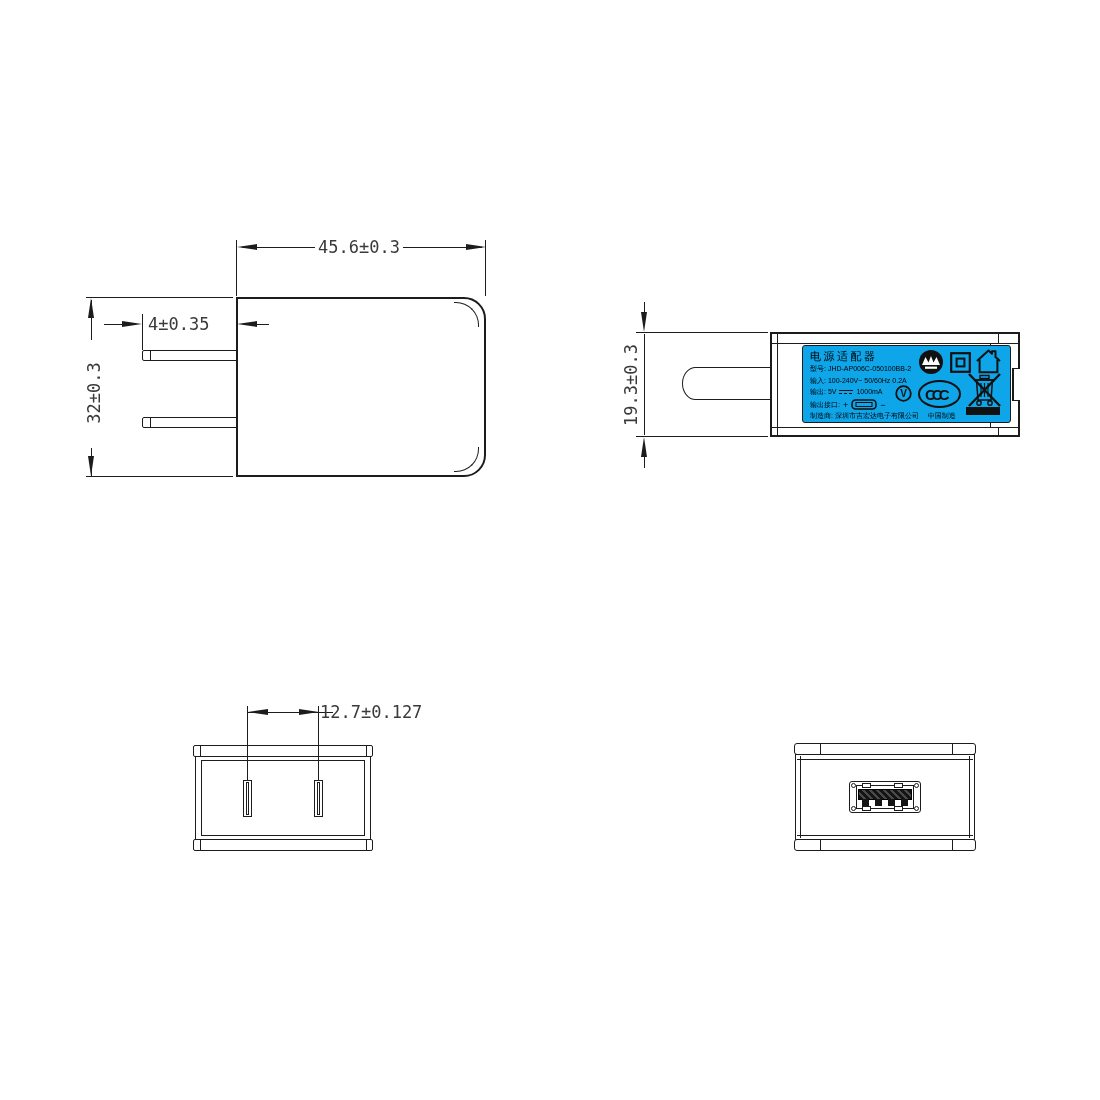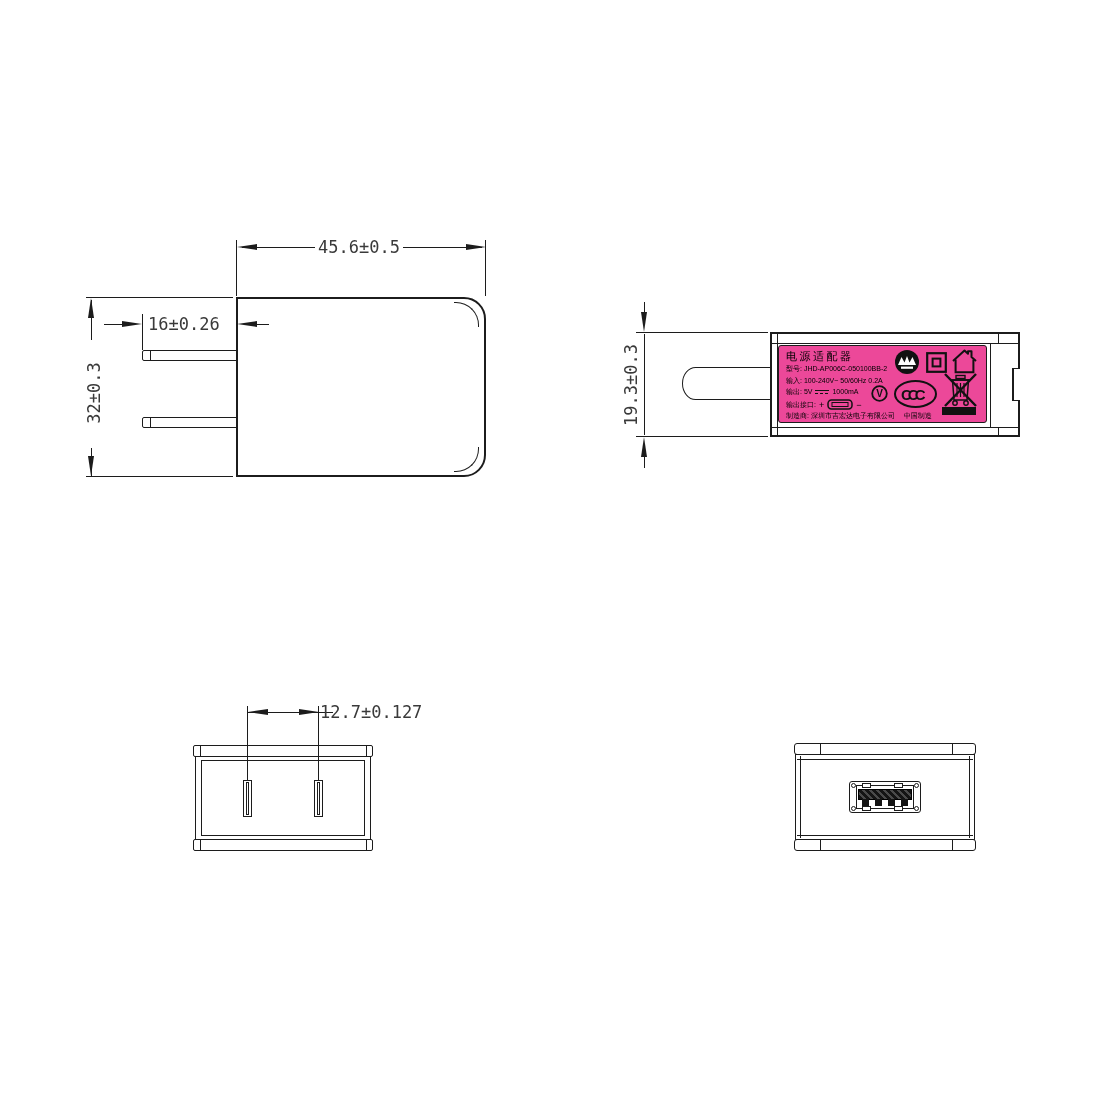--- a/index.html
+++ b/index.html
@@ -14,21 +14,21 @@
   .noline{border:none;background:transparent;}
   .ar{position:absolute;width:0;height:0;border-style:solid;}
   .ar-l{border-width:3px 20px 3px 0;border-color:transparent #1c1c1c transparent transparent;}
   .ar-r{border-width:3px 0 3px 20px;border-color:transparent transparent transparent #1c1c1c;}
   .ar-u{border-width:0 3px 20px 3px;border-color:transparent transparent #1c1c1c transparent;}
   .ar-d{border-width:20px 3px 0 3px;border-color:#1c1c1c transparent transparent transparent;}
   .dimtext{position:absolute;font-family:"DejaVu Sans Mono",monospace;font-size:17px;
            color:#3a3a3a;white-space:nowrap;line-height:18px;}
   .vtext{text-align:center;transform:rotate(-90deg);}
   .onwhite{background:#fff;padding:0 3px;}
-  .panel{position:absolute;box-sizing:border-box;border:1px solid #1c1c1c;border-radius:3px;background:#ec4899;}
+  .panel{position:absolute;box-sizing:border-box;border:1px solid #1c1c1c;border-radius:3px;background:#0ea5e9;margin-left:24px;}
   .lbl-line{position:absolute;font-size:7px;color:#000;white-space:nowrap;line-height:8px;}
   .lbl-title{position:absolute;font-size:11px;color:#000;letter-spacing:2.5px;white-space:nowrap;}
   .dc{display:inline-block;vertical-align:middle;width:14px;margin:0 3px;}
   .dc .bar{display:block;height:1.6px;background:#111;margin-bottom:1.8px;}
   .dc .dash{display:block;height:1.6px;background:repeating-linear-gradient(90deg,#111 0 3px,transparent 3px 5px);}
   .icon{position:absolute;}
   .blackbar{position:absolute;background:#111;}
   .tongue{position:absolute;background:repeating-linear-gradient(45deg,#141414 0 3px,#4a4a4a 3px 5px);border:1px solid #000;box-sizing:border-box;}
   .contact{position:absolute;background:#141414;}
   .circ{position:absolute;box-sizing:border-box;border:1px solid #1c1c1c;border-radius:50%;background:#fff;}
@@ -45,28 +45,28 @@
 
   <div class="rect thick" style="left:236px;top:297px;width:250px;height:180px;border-radius:0 22px 22px 0;"></div>
   <div class="rect noline" style="left:454px;top:302px;width:25px;height:25px;border-top:1px solid #1c1c1c;border-right:1px solid #1c1c1c;border-top-right-radius:23px;"></div>
   <div class="rect noline" style="left:454px;top:447px;width:25px;height:25px;border-bottom:1px solid #1c1c1c;border-right:1px solid #1c1c1c;border-bottom-right-radius:23px;"></div>
 
   <div class="v" style="left:236px;top:240px;height:56px;"></div>
   <div class="v" style="left:485px;top:240px;height:56px;"></div>
   <div class="h" style="left:242px;top:247px;width:240px;"></div>
   <div class="ar ar-l" style="left:237px;top:244px;"></div>
   <div class="ar ar-r" style="left:466px;top:244px;"></div>
-  <div class="dimtext onwhite" style="left:315px;top:238px;">45.6±0.5</div>
+  <div class="dimtext onwhite" style="left:315px;top:238px;">45.6±0.3</div>
 
   <div class="v" style="left:142px;top:314px;height:36px;"></div>
   <div class="h" style="left:104px;top:324px;width:19px;"></div>
   <div class="ar ar-r" style="left:122px;top:321px;"></div>
   <div class="ar ar-l" style="left:237px;top:321px;"></div>
   <div class="h" style="left:257px;top:324px;width:12px;"></div>
-  <div class="dimtext" style="left:148px;top:315px;">16±0.26</div>
+  <div class="dimtext" style="left:148px;top:315px;">4±0.35</div>
 
   <div class="h" style="left:86px;top:297px;width:147px;"></div>
   <div class="h" style="left:86px;top:476px;width:147px;"></div>
   <div class="v" style="left:91px;top:300px;height:40px;"></div>
   <div class="v" style="left:91px;top:448px;height:28px;"></div>
   <div class="ar ar-u" style="left:88px;top:298px;"></div>
   <div class="ar ar-d" style="left:88px;top:456px;"></div>
   <div class="dimtext vtext" style="left:49px;top:384px;width:90px;">32±0.3</div>
 
   <div class="rect" style="left:682px;top:367px;width:92px;height:33px;border-width:1.2px;border-radius:14px 0 0 14px / 17px 0 0 17px;"></div>

